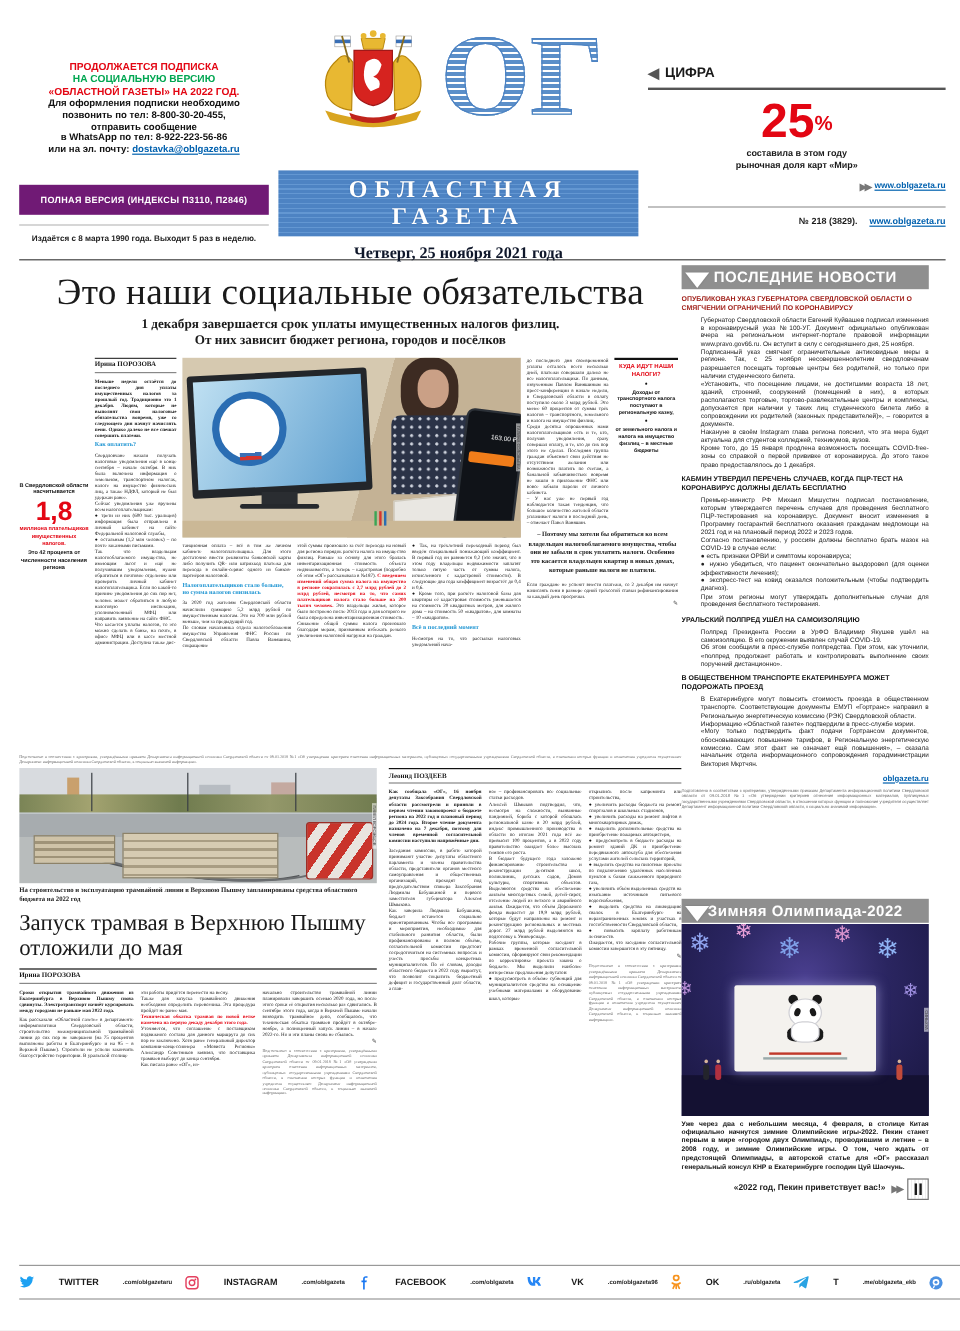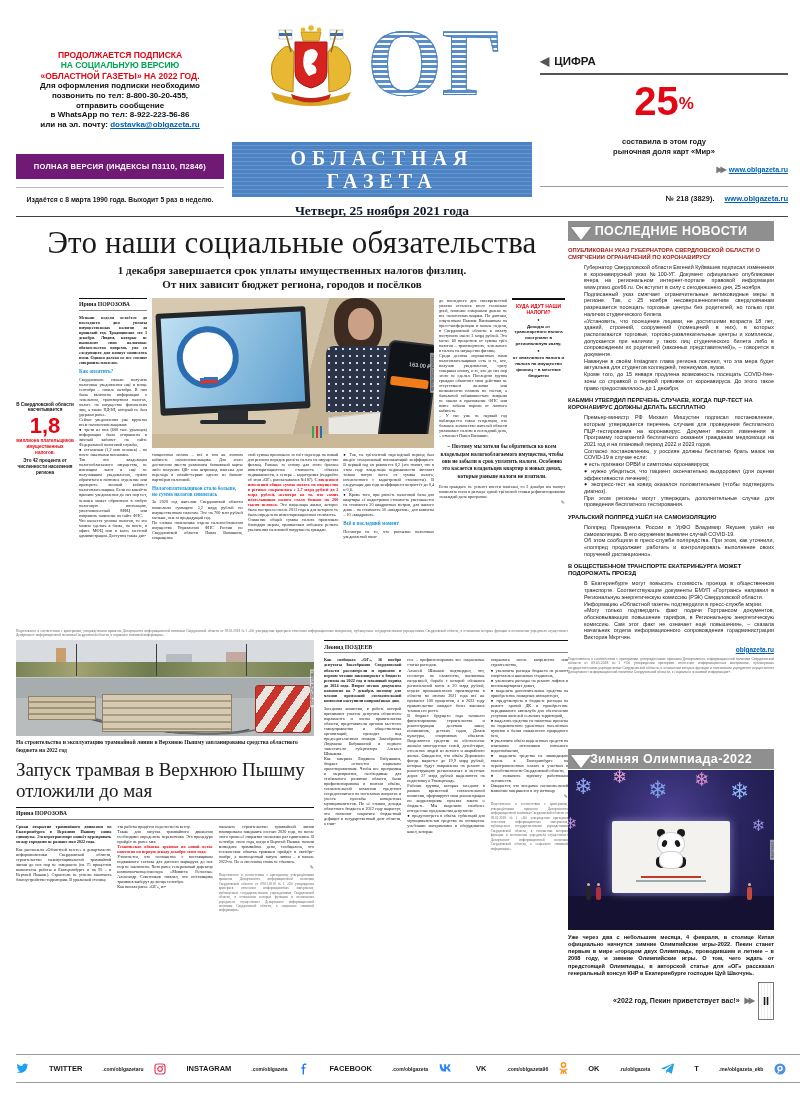--- a/index.html
+++ b/index.html
@@ -25,21 +25,21 @@
           -webkit-background-clip:text;background-clip:text;-webkit-text-fill-color:transparent;
           -webkit-text-stroke:1px #4d83c3}
   .band{background:repeating-linear-gradient(180deg,#4d83c3 0 3px,#6397d2 3px 4px);color:#fff;font-weight:bold;
         font-size:20px;letter-spacing:6px;padding:5px 0 4px;margin-top:4px;text-shadow:0 0 1px #2f5f9e}
   .datetxt{color:#0f172a;font-weight:bold;font-size:13.5px;margin-top:6px}
   .tsifra{padding-top:44px;font-family:"Liberation Sans",sans-serif}
   .tslabel{font-weight:bold;font-size:11.5px;border-bottom:2px solid #555;padding-bottom:5px;display:flex;align-items:center;gap:5px}
   .arrL{color:#555;font-size:12px}
   .tsval{color:#e30613;font-weight:bold;font-size:40px;text-align:center;line-height:1.1;margin-top:4px}
   .tsval .unit{font-size:17px;vertical-align:6px}
-  .tscap{font-weight:bold;font-size:7.5px;text-align:center;line-height:1.3;margin-top:14px}
+  .tscap{font-weight:bold;font-size:7.5px;text-align:center;line-height:1.3;margin-top:0}
   .tssite{display:flex;justify-content:flex-end;align-items:center;gap:4px;font-size:7px;font-weight:bold;margin-top:8px}
   .arrR{color:#777;font-size:8px;letter-spacing:-2px}
   .issueline{border-top:1px solid #999;margin-top:12px;padding-top:7px;font-size:7.5px;font-weight:bold;
              display:flex;gap:10px;justify-content:flex-end}
   .mainrule{border-top:1px solid #444;margin-top:2px}
   
   .content{display:grid;grid-template-columns:552px 206px;margin-top:4px}
   h1{font-size:31px;font-weight:normal;text-align:center;margin:4px 0 2px;letter-spacing:.2px}
   .tax-sub{font-size:11px;font-weight:bold;text-align:center;line-height:1.3;margin-bottom:6px}
   .taxgrid{display:grid;grid-template-columns:58px 68px 282px 126px;gap:5px;height:328px;overflow:hidden}
@@ -134,21 +134,21 @@
   .peye.l{left:4px;transform:rotate(20deg)}.peye.r{right:4px;transform:rotate(-20deg)}
   .pbody{position:absolute;left:50%;bottom:0;transform:translateX(-50%);width:22px;height:16px;background:#fff;
          border:1px solid #cfcfd4;border-radius:40%;box-shadow:-6px 2px 0 -3px #1a1a1a,6px 2px 0 -3px #1a1a1a}
   .pcap{width:60px;height:2px;background:#c0392b;margin:3px auto 2px}
   .pcap2{width:70px;height:2px;background:#9aa;margin:0 auto}
   .fig{position:absolute;bottom:30px;width:5px;height:13px;border-radius:2px}
   .fig::before{content:"";position:absolute;top:-4px;left:1px;width:3px;height:3px;border-radius:50%;background:#d8b59a}
   .olycap{font-size:5.6px;font-weight:bold;font-family:"Liberation Sans",sans-serif;line-height:1.28;margin-top:4px;text-align:justify;color:#111}
   .olylink{display:flex;align-items:center;justify-content:flex-end;gap:5px;font-weight:bold;font-size:7px;
            margin-top:5px;font-family:"Liberation Sans",sans-serif}
-  .pgbox{border:1px solid #777;padding:12px 4px;font-size:11px;background:repeating-linear-gradient(90deg,#fff 0 2px,#eee 2px 3px)}
+  .pgbox{border:1px solid #777;padding:0 4px;font-size:14px;background:repeating-linear-gradient(90deg,#fff 0 2px,#eee 2px 3px)}
   
   .foot{position:absolute;left:16px;right:12px;bottom:16px;display:grid;grid-template-columns:1fr 196px;gap:14px;align-items:center}
   .social{display:flex;align-items:center;gap:11px;border-top:1px solid #999;border-bottom:1px solid #999;
           padding:7px 0;font-family:"Liberation Sans",sans-serif}
   .soc{display:flex;align-items:center;gap:20px;font-weight:bold;font-size:7.5px;cursor:pointer;white-space:nowrap}
   .soc small{font-size:5px;font-weight:bold;color:#222}
   .codes{display:flex;gap:10px;align-items:center;justify-content:flex-end;border:1px solid #eee;padding:3px}
   .bcwrap{text-align:center;font-family:"DejaVu Sans Mono",monospace}
   .issn{font-size:5.5px;letter-spacing:1px}
   .bc{width:92px;height:26px;margin:2px 0;

